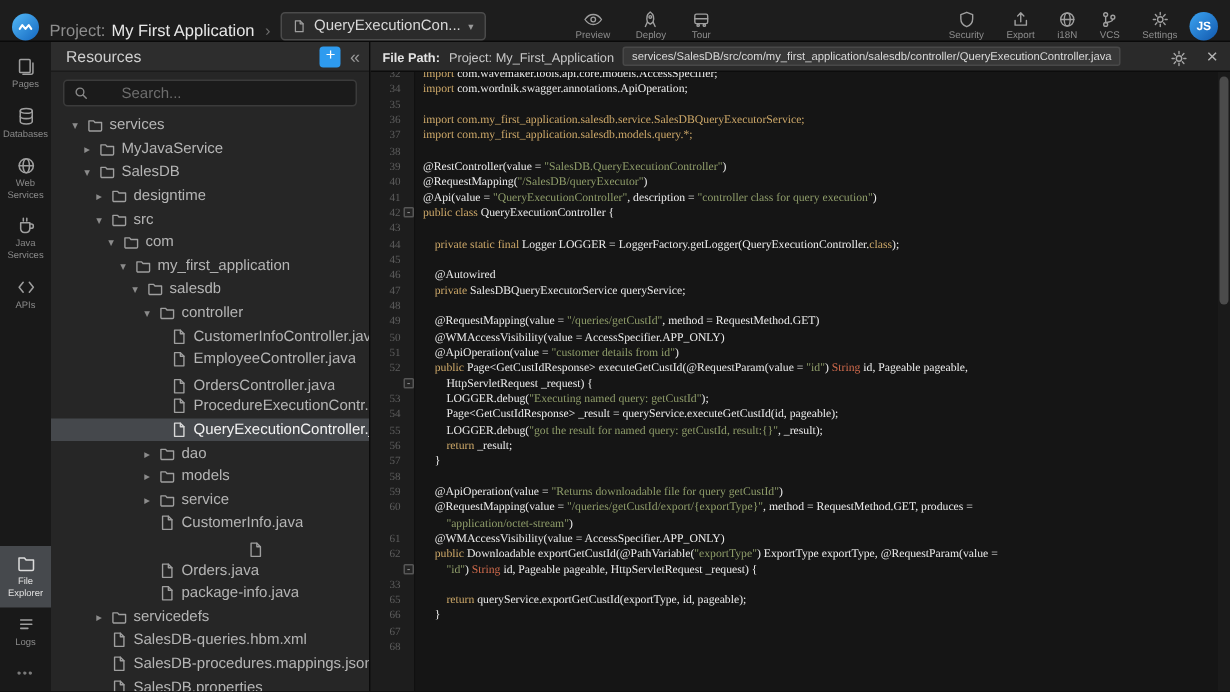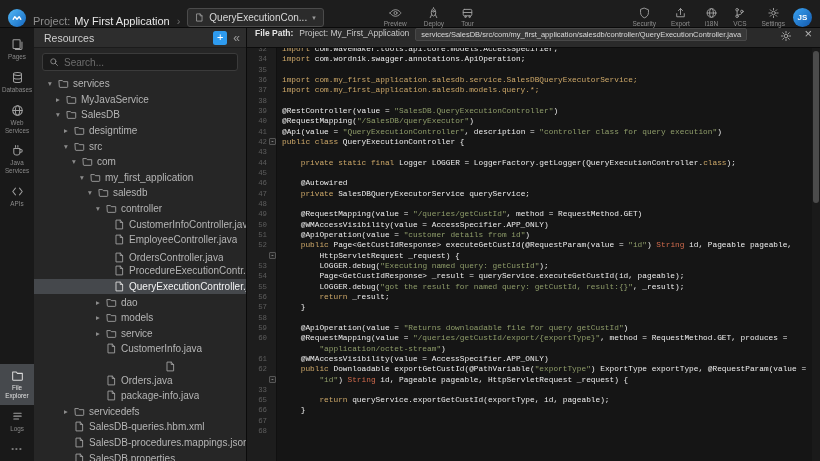--- a/index.html
+++ b/index.html
@@ -39,47 +39,47 @@
 .rail-spacer{flex:1}
 .rail-more{color:#7a7a7a;text-align:center;font-size:8px;letter-spacing:1px;padding:6px 0 8px;cursor:pointer}
 
 
 .resources{width:213px;background:#262626;border-right:1px solid #0b0b0b;display:flex;flex-direction:column;flex:none}
 .res-header{height:20px;background:#2d2d2d;border-bottom:1px solid #1b1b1b;display:flex;align-items:center;padding:0 6px 0 10px;gap:6px;flex:none}
 .res-title{flex:1;font-size:10.5px;color:#cfcfcf}
 .add-btn{width:14px;height:14px;background:#2e9bef;border:none;border-radius:2.5px;color:#fff;font-size:11px;line-height:13px;text-align:center;cursor:pointer;padding:0;font-family:inherit}
 .collapse-btn{background:none;border:none;color:#9a9a9a;font-size:12px;cursor:pointer;padding:0;line-height:14px;font-family:inherit}
 .search-wrap{padding:5px 8px;flex:none}
-.search-box{height:18px;background:#1b1b1b;border:1px solid #3b3b3b;border-radius:3px;display:flex;align-items:center;gap:5px;padding:0 6px}
+.search-box{height:18px;background:#1b1b1b;border:1px solid #3b3b3b;border-radius:3px;display:flex;align-items:center;gap:22px;padding:0 6px}
 .search-box .icn{width:10px;height:10px;flex:none}
 .search-box input{flex:1;min-width:0;background:transparent;border:none;outline:none;color:#cfcfcf;font-size:10px;font-family:inherit}
 .search-box input::placeholder{color:#6d6d6d}
 .tree{flex:1;overflow:hidden}
 .tree-row{height:15.6px;display:flex;align-items:center;gap:4px;white-space:nowrap;cursor:pointer;color:#b5b5b5;font-size:10px}
 .tree-row.selected{background:#45484c;color:#f2f2f2}
 .tree-row.selected svg *{stroke:#d8d8d8}
 .tw{width:8px;flex:none;font-size:7.5px;color:#8c8c8c;text-align:center}
 .ticon{width:11px;height:11px;flex:none}
 .tlabel{overflow:hidden}
 
 
 .content{flex:1;display:flex;flex-direction:column;min-width:0}
-.pathbar{height:20px;background:#2a2a2a;border-bottom:1px solid #0c0c0c;display:flex;align-items:flex-start;padding:0 8px;gap:6px;flex:none}
+.pathbar{height:20px;background:#2a2a2a;border-bottom:1px solid #0c0c0c;display:flex;align-items:center;padding:0 8px;gap:6px;flex:none}
 .fp-label{font-size:8.5px;font-weight:bold;color:#e3e3e3;white-space:nowrap}
 .fp-proj{font-size:8.5px;color:#c9c9c9;white-space:nowrap}
 .fp-chip{font-size:7.5px;color:#dadada;background:#383838;border:1px solid #484848;border-radius:2px;padding:1px 5px;white-space:nowrap;overflow:hidden}
 .pb-spacer{flex:1}
 .pb-icon{width:12px;height:12px;cursor:pointer}
 .pb-icon svg{width:100%;height:100%}
 .pb-close{color:#b3b3b3;font-size:13px;line-height:12px;cursor:pointer;margin-left:6px}
 
 
 .editor{flex:1;position:relative;overflow:hidden;background:#151515}
 .gutter-bg{position:absolute;left:0;top:0;bottom:0;width:30px;background:#1d1d1d;border-right:1px solid #101010}
-.code{position:absolute;top:-4px;left:0;right:8px;font-family:Liberation Mono, monospace;font-size:7.8px;line-height:10.33px}
+.code{position:absolute;top:-4px;left:0;right:8px;font-family:Liberation Serif, serif;font-size:7.8px;line-height:10.33px}
 .crow{display:flex;height:10.33px}
 .gut{flex:0 0 30px;position:relative;text-align:right;padding-right:10px;color:#5d5d5d;font-size:7.4px}
 .fold{position:absolute;right:1px;top:1.5px;width:7px;height:7px;border:1px solid #565656;border-radius:1px;background:#242424;color:#b5b5b5;font-size:6.5px;line-height:5.5px;text-align:center;cursor:pointer}
 .ctext{white-space:pre;padding-left:5px}
 .p{color:#ececec}.k{color:#cda869}.s{color:#8f9d6a}.t{color:#cf6a4c}
 .scrollbar{position:absolute;right:0;top:0;bottom:0;width:8px;background:#1a1a1a}
 .thumb{position:absolute;left:1px;right:1px;top:3px;height:152px;background:#4b4b4b;border-radius:3px;cursor:pointer}
 </style>
 </head>
 <body>

